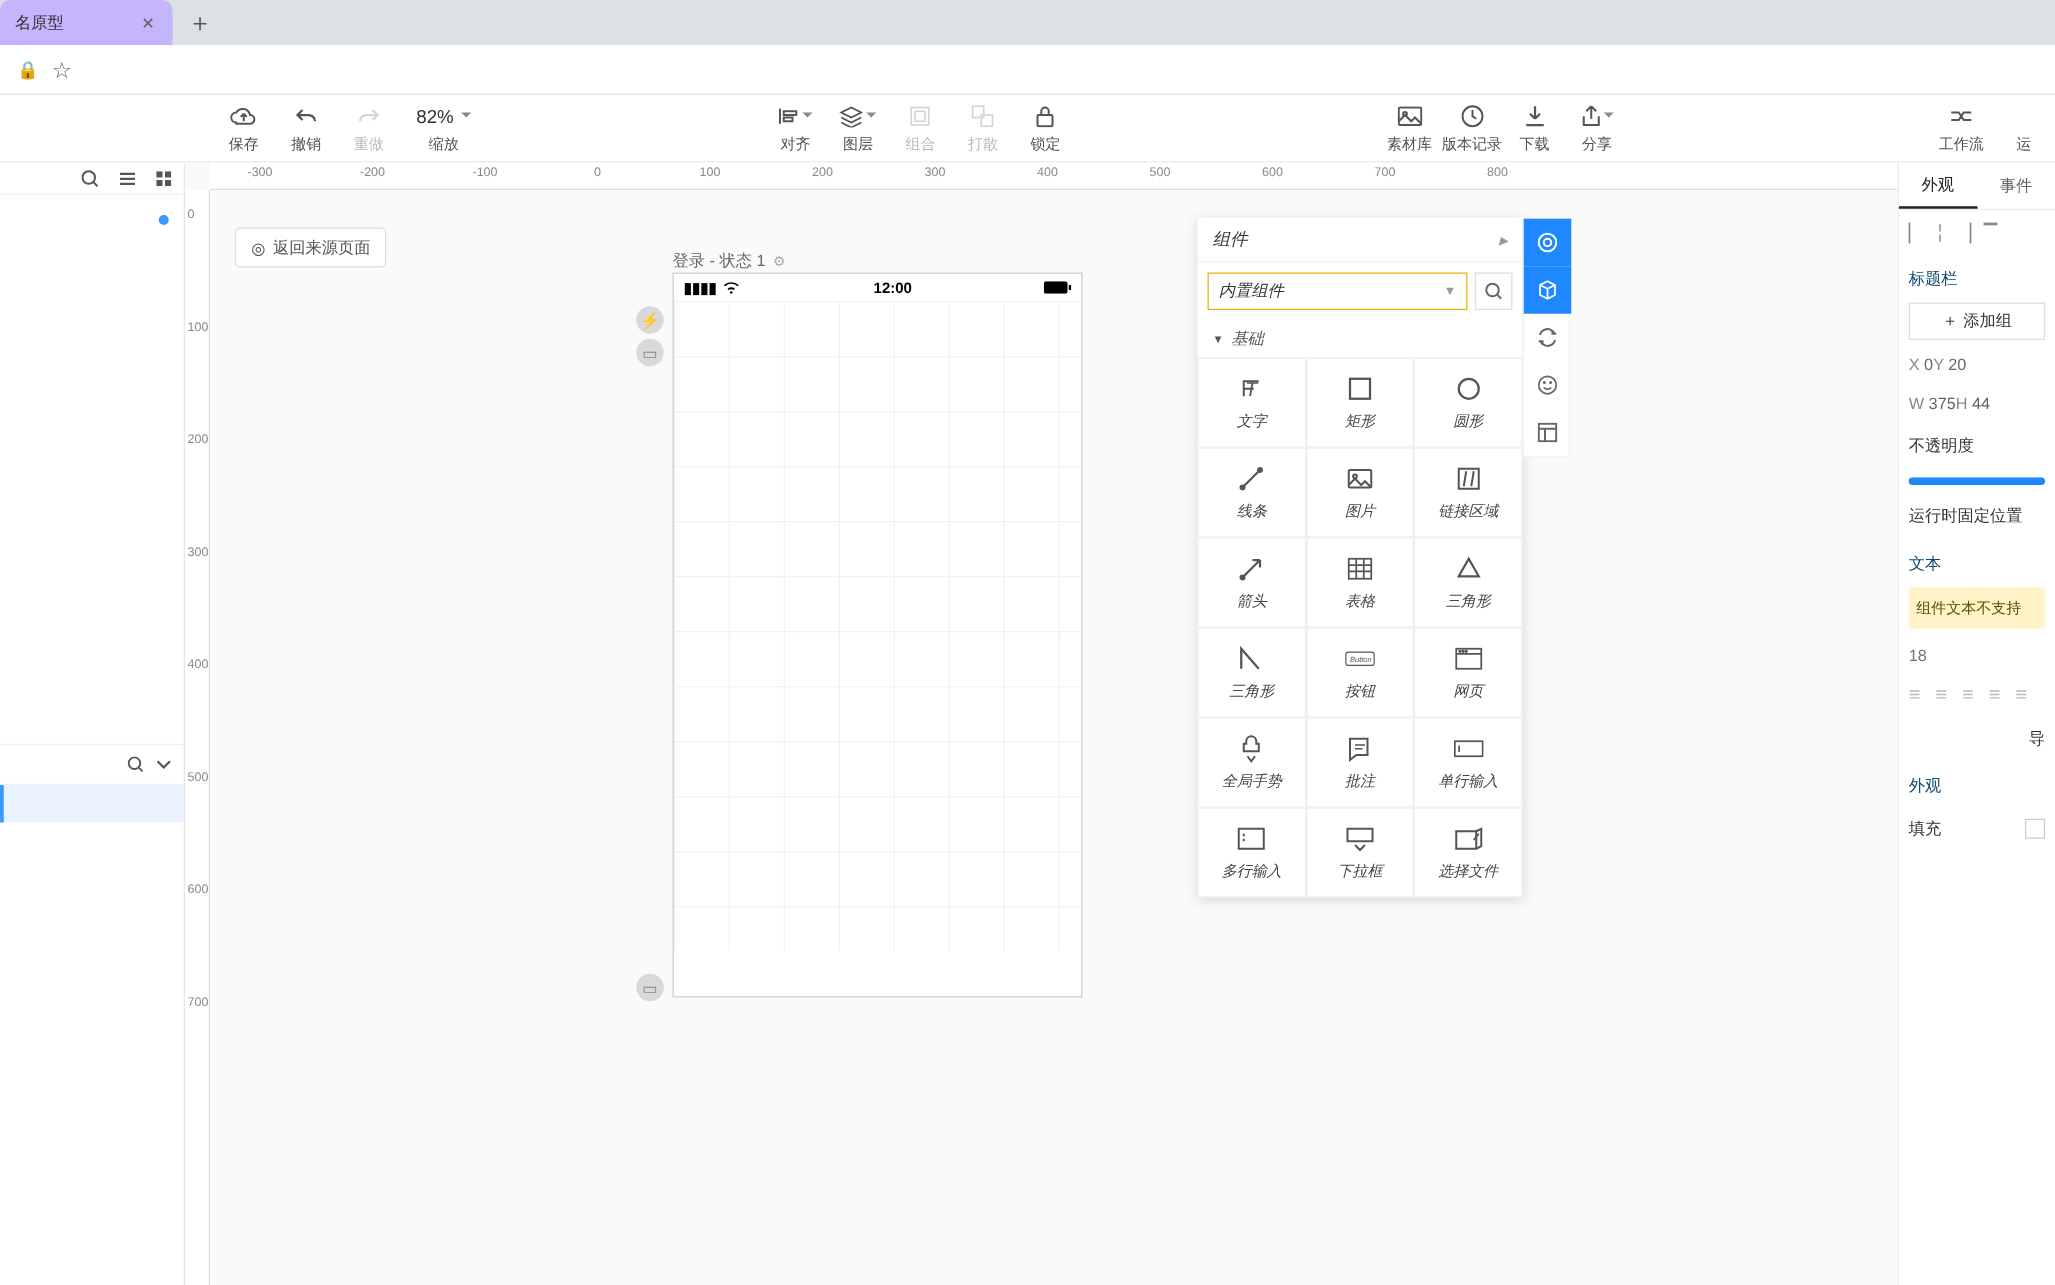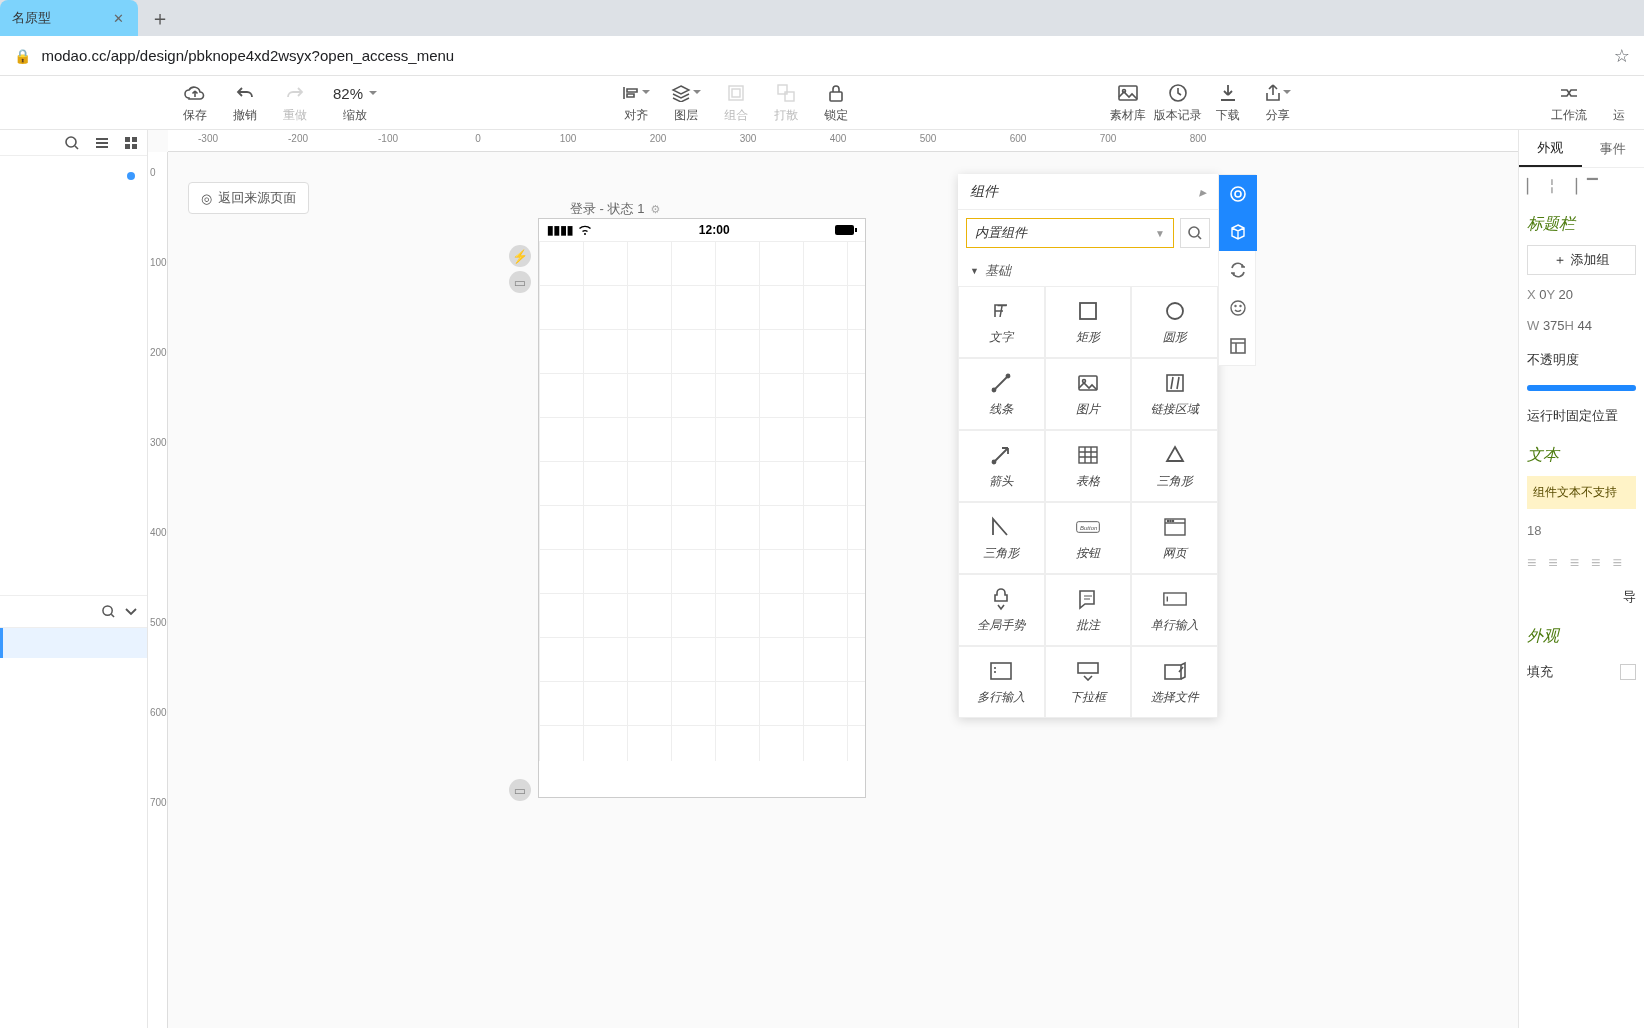--- a/index.html
+++ b/index.html
@@ -1,20 +1,20 @@
 <!DOCTYPE html>
 <html><head>
 <meta charset="utf-8">
 <style>
 * { margin: 0; padding: 0; box-sizing: border-box; font-family: -apple-system, "Microsoft YaHei", sans-serif; }
 body { width: 1644px; height: 1028px; overflow: hidden; background: #fff; position: relative; }
 
 
 .browser-tabs { height: 36px; background: #dde1e6; display: flex; align-items: center; }
-.tab { background: #7dd3fc; height: 36px; padding: 0 12px; display: flex; align-items: center; gap: 60px; border-radius: 8px 8px 0 0; font-size: 13px; color: #333; }
+.tab { background: #c4b5fd; height: 36px; padding: 0 12px; display: flex; align-items: center; gap: 60px; border-radius: 8px 8px 0 0; font-size: 13px; color: #333; }
 .tab-close { color: #666; cursor: pointer; padding: 2px; }
 .new-tab { padding: 0 12px; color: #555; font-size: 20px; cursor: pointer; }
 .address-bar { height: 40px; background: #fff; display: flex; align-items: center; padding: 0 14px; gap: 10px; border-bottom: 1px solid #e3e3e3; }
 .lock { color: #5f6368; font-size: 14px; }
 .url { color: #202124; font-size: 15px; flex: 1; }
 .star { color: #5f6368; font-size: 18px; }
 
 
 .toolbar { height: 54px; background: #fff; border-bottom: 1px solid #e6e6e6; display: flex; align-items: center; }
 .tb-group { display: flex; }
@@ -35,21 +35,21 @@
 .lp-active { height: 30px; background: #e9f3ff; border-left: 3px solid #3a99ff; }
 
 
 .canvas-wrap { flex: 1; position: relative; background: #fafafa; overflow: hidden; }
 .ruler-h { position: absolute; top: 0; left: 20px; right: 0; height: 22px; background: #fff; border-bottom: 1px solid #ddd; }
 .ruler-v { position: absolute; top: 22px; left: 0; width: 20px; bottom: 0; background: #fff; border-right: 1px solid #ddd; }
 .rh-mark { position: absolute; top: 3px; font-size: 10px; color: #888; transform: translateX(-50%); }
 .rv-mark { position: absolute; left: 2px; font-size: 10px; color: #888; transform: translateY(-50%); }
 .canvas { position: absolute; top: 22px; left: 20px; right: 0; bottom: 0; background: #fafafa; }
 .back-chip { position: absolute; top: 30px; left: 20px; background: #fff; border: 1px solid #ddd; border-radius: 4px; padding: 6px 12px; font-size: 13px; color: #555; display: flex; align-items: center; gap: 6px; cursor: pointer; }
-.page-title-chip { position: absolute; top: 48px; left: 370px; font-size: 13px; color: #666; display: flex; align-items: center; gap: 6px; margin-left: 32px; }
+.page-title-chip { position: absolute; top: 48px; left: 370px; font-size: 13px; color: #666; display: flex; align-items: center; gap: 6px; }
 .gear-small { color: #aaa; font-size: 11px; }
 .device { position: absolute; top: 66px; left: 370px; width: 328px; height: 580px; background: #fff; border: 1px solid #ccc; }
 .status-bar { height: 22px; display: flex; align-items: center; justify-content: space-between; padding: 0 8px; font-size: 12px; font-weight: 600; }
 .sb-left { display: flex; gap: 4px; align-items: center; }
 .title-bar { height: 38px; border: 2px solid #5aa9ff; display: flex; align-items: center; justify-content: center; font-size: 15px; position: relative; background:
   linear-gradient(#f2f2f2 1px, transparent 1px),
   linear-gradient(90deg, #f2f2f2 1px, transparent 1px);
   background-size: 44px 44px;
 }
 .highlight-circle { position: absolute; width: 40px; height: 40px; background: radial-gradient(circle, #ffe74a 60%, rgba(255,231,74,0) 75%); border-radius: 50%; pointer-events: none; }
@@ -74,21 +74,21 @@
 .cp-sidebar { position: absolute; right: -38px; top: 0; width: 38px; background: #fff; border: 1px solid #eee; }
 .cp-sb-item { width: 38px; height: 38px; display: flex; align-items: center; justify-content: center; color: #666; cursor: pointer; }
 .cp-sb-item.active { background: #1e88ff; color: #fff; }
 
 
 .right-panel { width: 126px; flex-shrink: 0; background: #fff; border-left: 1px solid #e6e6e6; padding: 0; overflow: hidden; }
 .rp-tabs { display: flex; height: 38px; border-bottom: 1px solid #eee; }
 .rp-tab { flex: 1; display: flex; align-items: center; justify-content: center; font-size: 13px; color: #666; cursor: pointer; }
 .rp-tab.active { color: #222; border-bottom: 2px solid #222; }
 .rp-align-row { display: flex; gap: 10px; padding: 10px 8px; color: #888; font-size: 14px; }
-.rp-section-title { padding: 10px 8px 6px; font-size: 16px; color: #4d7c0f; font-weight: 500; font-style: italic; }
+.rp-section-title { padding: 10px 8px 6px; font-size: 13px; color: #0c4a6e; font-weight: 500; }
 .rp-btn { margin: 4px 8px; height: 30px; border: 1px solid #ddd; display: flex; align-items: center; justify-content: center; font-size: 13px; color: #333; gap: 4px; cursor: pointer; }
 .rp-xy { display: flex; gap: 0; padding: 8px 8px; font-size: 13px; color: #666; }
 .rp-xy span.lab { color: #888; }
 .rp-slider { margin: 6px 8px; height: 6px; background: #e0e0e0; position: relative; border-radius: 3px; }
 .rp-slider::after { content: ""; position: absolute; left: 0; width: 100%; height: 100%; background: #1e88ff; border-radius: 3px; }
 .rp-row-label { padding: 10px 8px; font-size: 13px; color: #333; display: flex; justify-content: space-between; align-items: center; }
 .rp-warn { margin: 4px 8px; background: #fff3c7; font-size: 12px; padding: 8px 6px; color: #5a4d00; }
 .rp-textval { padding: 10px 8px; font-size: 13px; color: #777; }
 .rp-text-align { display: flex; gap: 12px; padding: 6px 8px; color: #bbb; }
 .rp-checkbox { width: 16px; height: 16px; border: 1px solid #ccc; background: #fff; }
@@ -100,21 +100,20 @@
 
 <div class="browser-tabs">
   <div class="tab">
     <span>名原型</span>
     <span class="tab-close">✕</span>
   </div>
   <span class="new-tab">＋</span>
 </div>
 <div class="address-bar">
   <span class="lock">🔒</span>
-  <span class="url">modao.cc/app/design/pbknope4xd2wsyx?open_access_menu</span>
   <span class="star">☆</span>
 </div>
 
 <div class="toolbar">
   <div class="tb-group" style="margin-left:170px">
     <div class="tb-item">
       <div class="tb-icon">
         <svg width="22" height="18" viewBox="0 0 22 18" fill="none" stroke="#555" stroke-width="1.6">
             <path d="M5 14a4 4 0 010-8 6 6 0 0111 2 3.5 3.5 0 010 7H5z"></path>
             <path d="M11 13V7m0 0l-2.5 2.5M11 7l2.5 2.5"></path>

